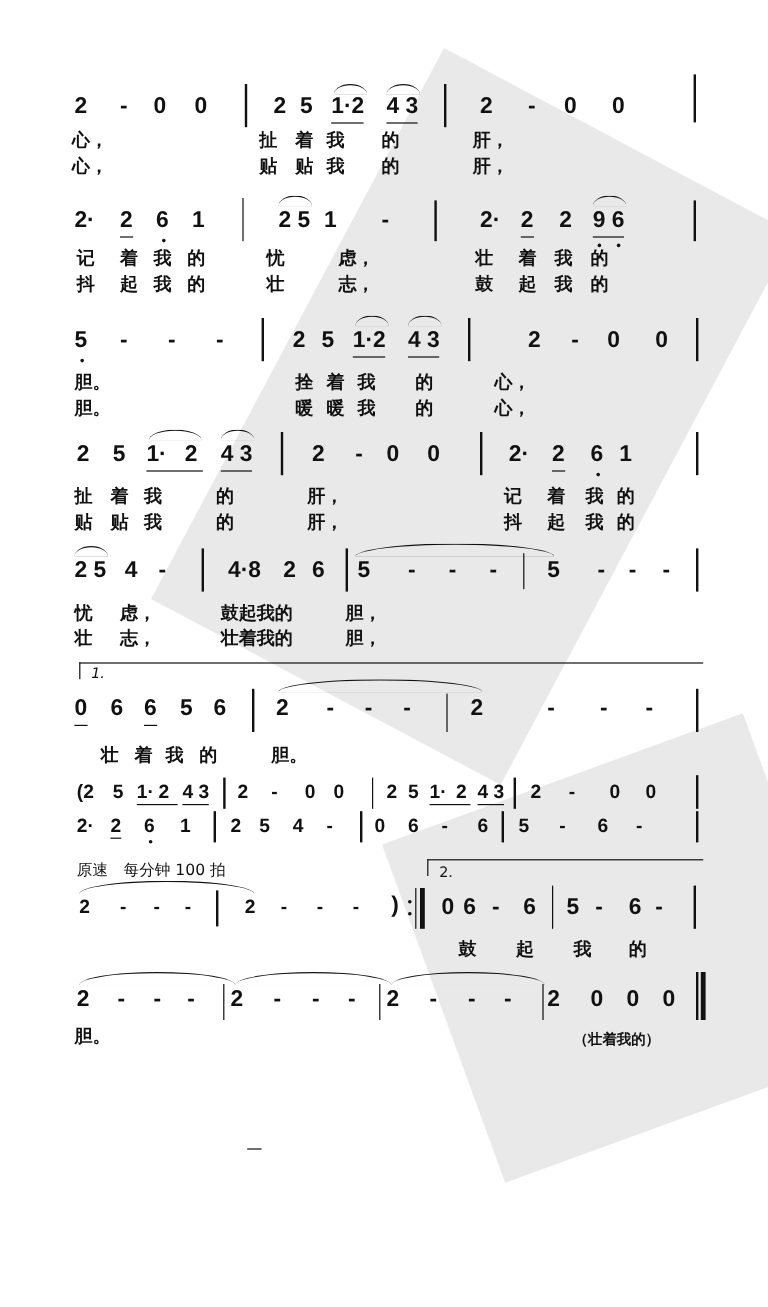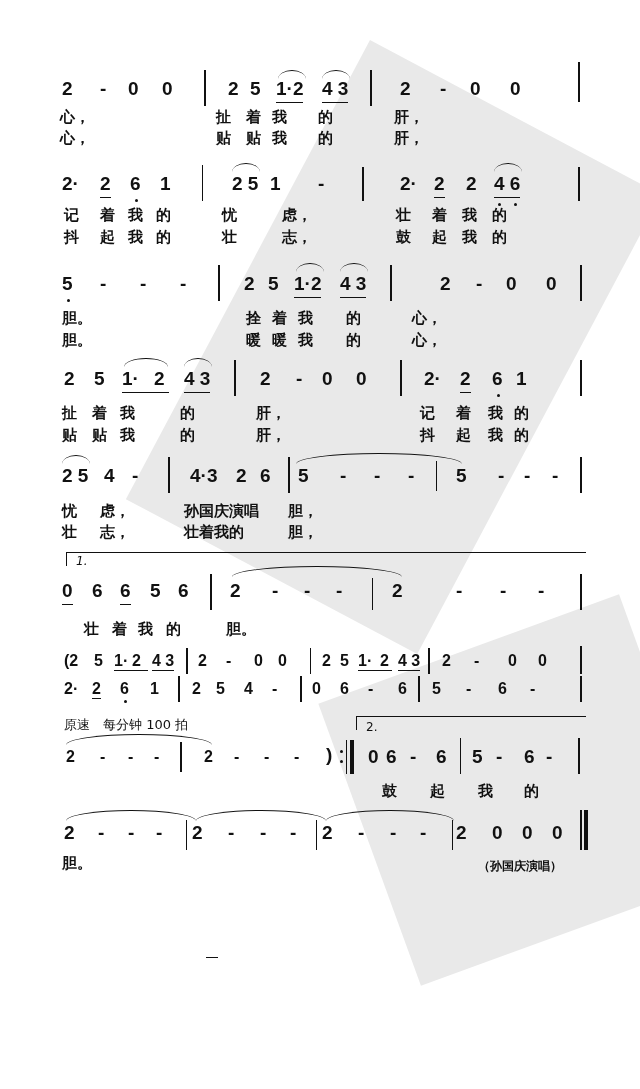--- a/index.html
+++ b/index.html
@@ -77,21 +77,21 @@
     <div class="bar thin" style="left:202px; top:-8px; height:36px;"></div>
     <div class="slur" style="left:232px; top:-10px; width:28px;"></div>
     <span class="n" style="left:232px;">2 5</span>
     <span class="n" style="left:270px;">1</span>
     <span class="n" style="left:318px;">-</span>
     <div class="bar" style="left:362px; top:-6px; height:34px;"></div>
     <span class="n" style="left:400px;">2·</span>
     <span class="n" style="left:434px;"><span>2</span><span class="ul" style="top:24px;"></span></span>
     <span class="n" style="left:466px;">2</span>
     <div class="slur" style="left:494px; top:-10px; width:28px;"></div>
-    <span class="n" style="left:494px;"><span>4 6</span><span class="ul" style="top:24px;"></span></span>
+    <span class="n" style="left:494px;"><span>9 6</span><span class="ul" style="top:24px;"></span></span>
     <div class="dot" style="left:498px; top:30px;"></div>
     <div class="dot" style="left:514px; top:30px;"></div>
     <div class="bar" style="left:578px; top:-6px; height:34px;"></div>
   </div>
   <div class="lyr" style="top:206px; left:0;">
     <span style="left:64px;">记</span><span style="left:100px;">着</span><span style="left:128px;">我</span><span style="left:156px;">的</span><span style="left:222px;">忧</span><span style="left:282px;">虑，</span><span style="left:396px;">壮</span><span style="left:432px;">着</span><span style="left:462px;">我</span><span style="left:492px;">的</span>
   </div>
   <div class="lyr" style="top:228px; left:0;">
     <span style="left:64px;">抖</span><span style="left:100px;">起</span><span style="left:128px;">我</span><span style="left:156px;">的</span><span style="left:222px;">壮</span><span style="left:282px;">志，</span><span style="left:396px;">鼓</span><span style="left:432px;">起</span><span style="left:462px;">我</span><span style="left:492px;">的</span>
   </div>
@@ -150,39 +150,39 @@
   <div class="lyr" style="top:426px; left:0;">
     <span style="left:62px;">贴</span><span style="left:92px;">贴</span><span style="left:120px;">我</span><span style="left:180px;">的</span><span style="left:256px;">肝，</span><span style="left:420px;">抖</span><span style="left:456px;">起</span><span style="left:488px;">我</span><span style="left:514px;">的</span>
   </div>
 
   <div class="row" style="top:465px;">
     <div class="slur" style="left:62px; top:-10px; width:28px;"></div>
     <span class="n" style="left:62px;">2 5</span>
     <span class="n" style="left:104px;">4</span>
     <span class="n" style="left:132px;">-</span>
     <div class="bar" style="left:168px; top:-8px; height:36px;"></div>
-    <span class="n" style="left:190px;"><span>4·3</span></span>
+    <span class="n" style="left:190px;"><span>4·8</span></span>
     <span class="n" style="left:236px;">2</span>
     <span class="n" style="left:260px;">6</span>
     <div class="hline" style="left:206px; top:492px; width:12px; position:absolute;"></div>
     <div class="bar" style="left:288px; top:-8px; height:36px;"></div>
     <div class="slur" style="left:296px; top:-12px; width:166px; height:10px;"></div>
     <span class="n" style="left:298px;">5</span>
     <span class="n" style="left:340px;">-</span>
     <span class="n" style="left:374px;">-</span>
     <span class="n" style="left:408px;">-</span>
     <div class="bar thin" style="left:436px; top:-4px; height:30px;"></div>
     <span class="n" style="left:456px;">5</span>
     <span class="n" style="left:498px;">-</span>
     <span class="n" style="left:524px;">-</span>
     <span class="n" style="left:552px;">-</span>
     <div class="bar" style="left:580px; top:-8px; height:36px;"></div>
   </div>
   <div class="lyr" style="top:502px; left:0;">
-    <span style="left:62px;">忧</span><span style="left:100px;">虑，</span><span style="left:184px;">孙国庆演唱</span><span style="left:288px;">胆，</span>
+    <span style="left:62px;">忧</span><span style="left:100px;">虑，</span><span style="left:184px;">鼓起我的</span><span style="left:288px;">胆，</span>
   </div>
   <div class="lyr" style="top:523px; left:0;">
     <span style="left:62px;">壮</span><span style="left:100px;">志，</span><span style="left:184px;">壮着我的</span><span style="left:288px;">胆，</span>
   </div>
 
   <div class="hline" style="left:66px; top:552px; width:520px;"></div>
   <div class="bar thin" style="left:66px; top:552px; height:14px;"></div>
   <span class="txt" style="left:76px; top:554px; font-style:italic; font-size:12px;">1.</span>
 
   <div class="row" style="top:580px;">
@@ -314,15 +314,15 @@
     <span class="n" style="left:420px;">-</span>
     <div class="bar thin" style="left:452px; top:-2px; height:30px;"></div>
     <span class="n" style="left:456px;">2</span>
     <span class="n" style="left:492px;">0</span>
     <span class="n" style="left:522px;">0</span>
     <span class="n" style="left:552px;">0</span>
     <div class="bar thin" style="left:580px; top:-12px; height:40px; width:2px;"></div>
     <div class="bar thick" style="left:584px; top:-12px; height:40px;"></div>
   </div>
   <div class="lyr" style="top:854px; left:62px;">胆。</div>
-  <span class="txt" style="left:478px; top:858px; font-weight:bold; font-size:12px;">（孙国庆演唱）</span>
+  <span class="txt" style="left:478px; top:858px; font-weight:bold; font-size:12px;">（壮着我的）</span>
 
 </div>
 
 </body></html>

